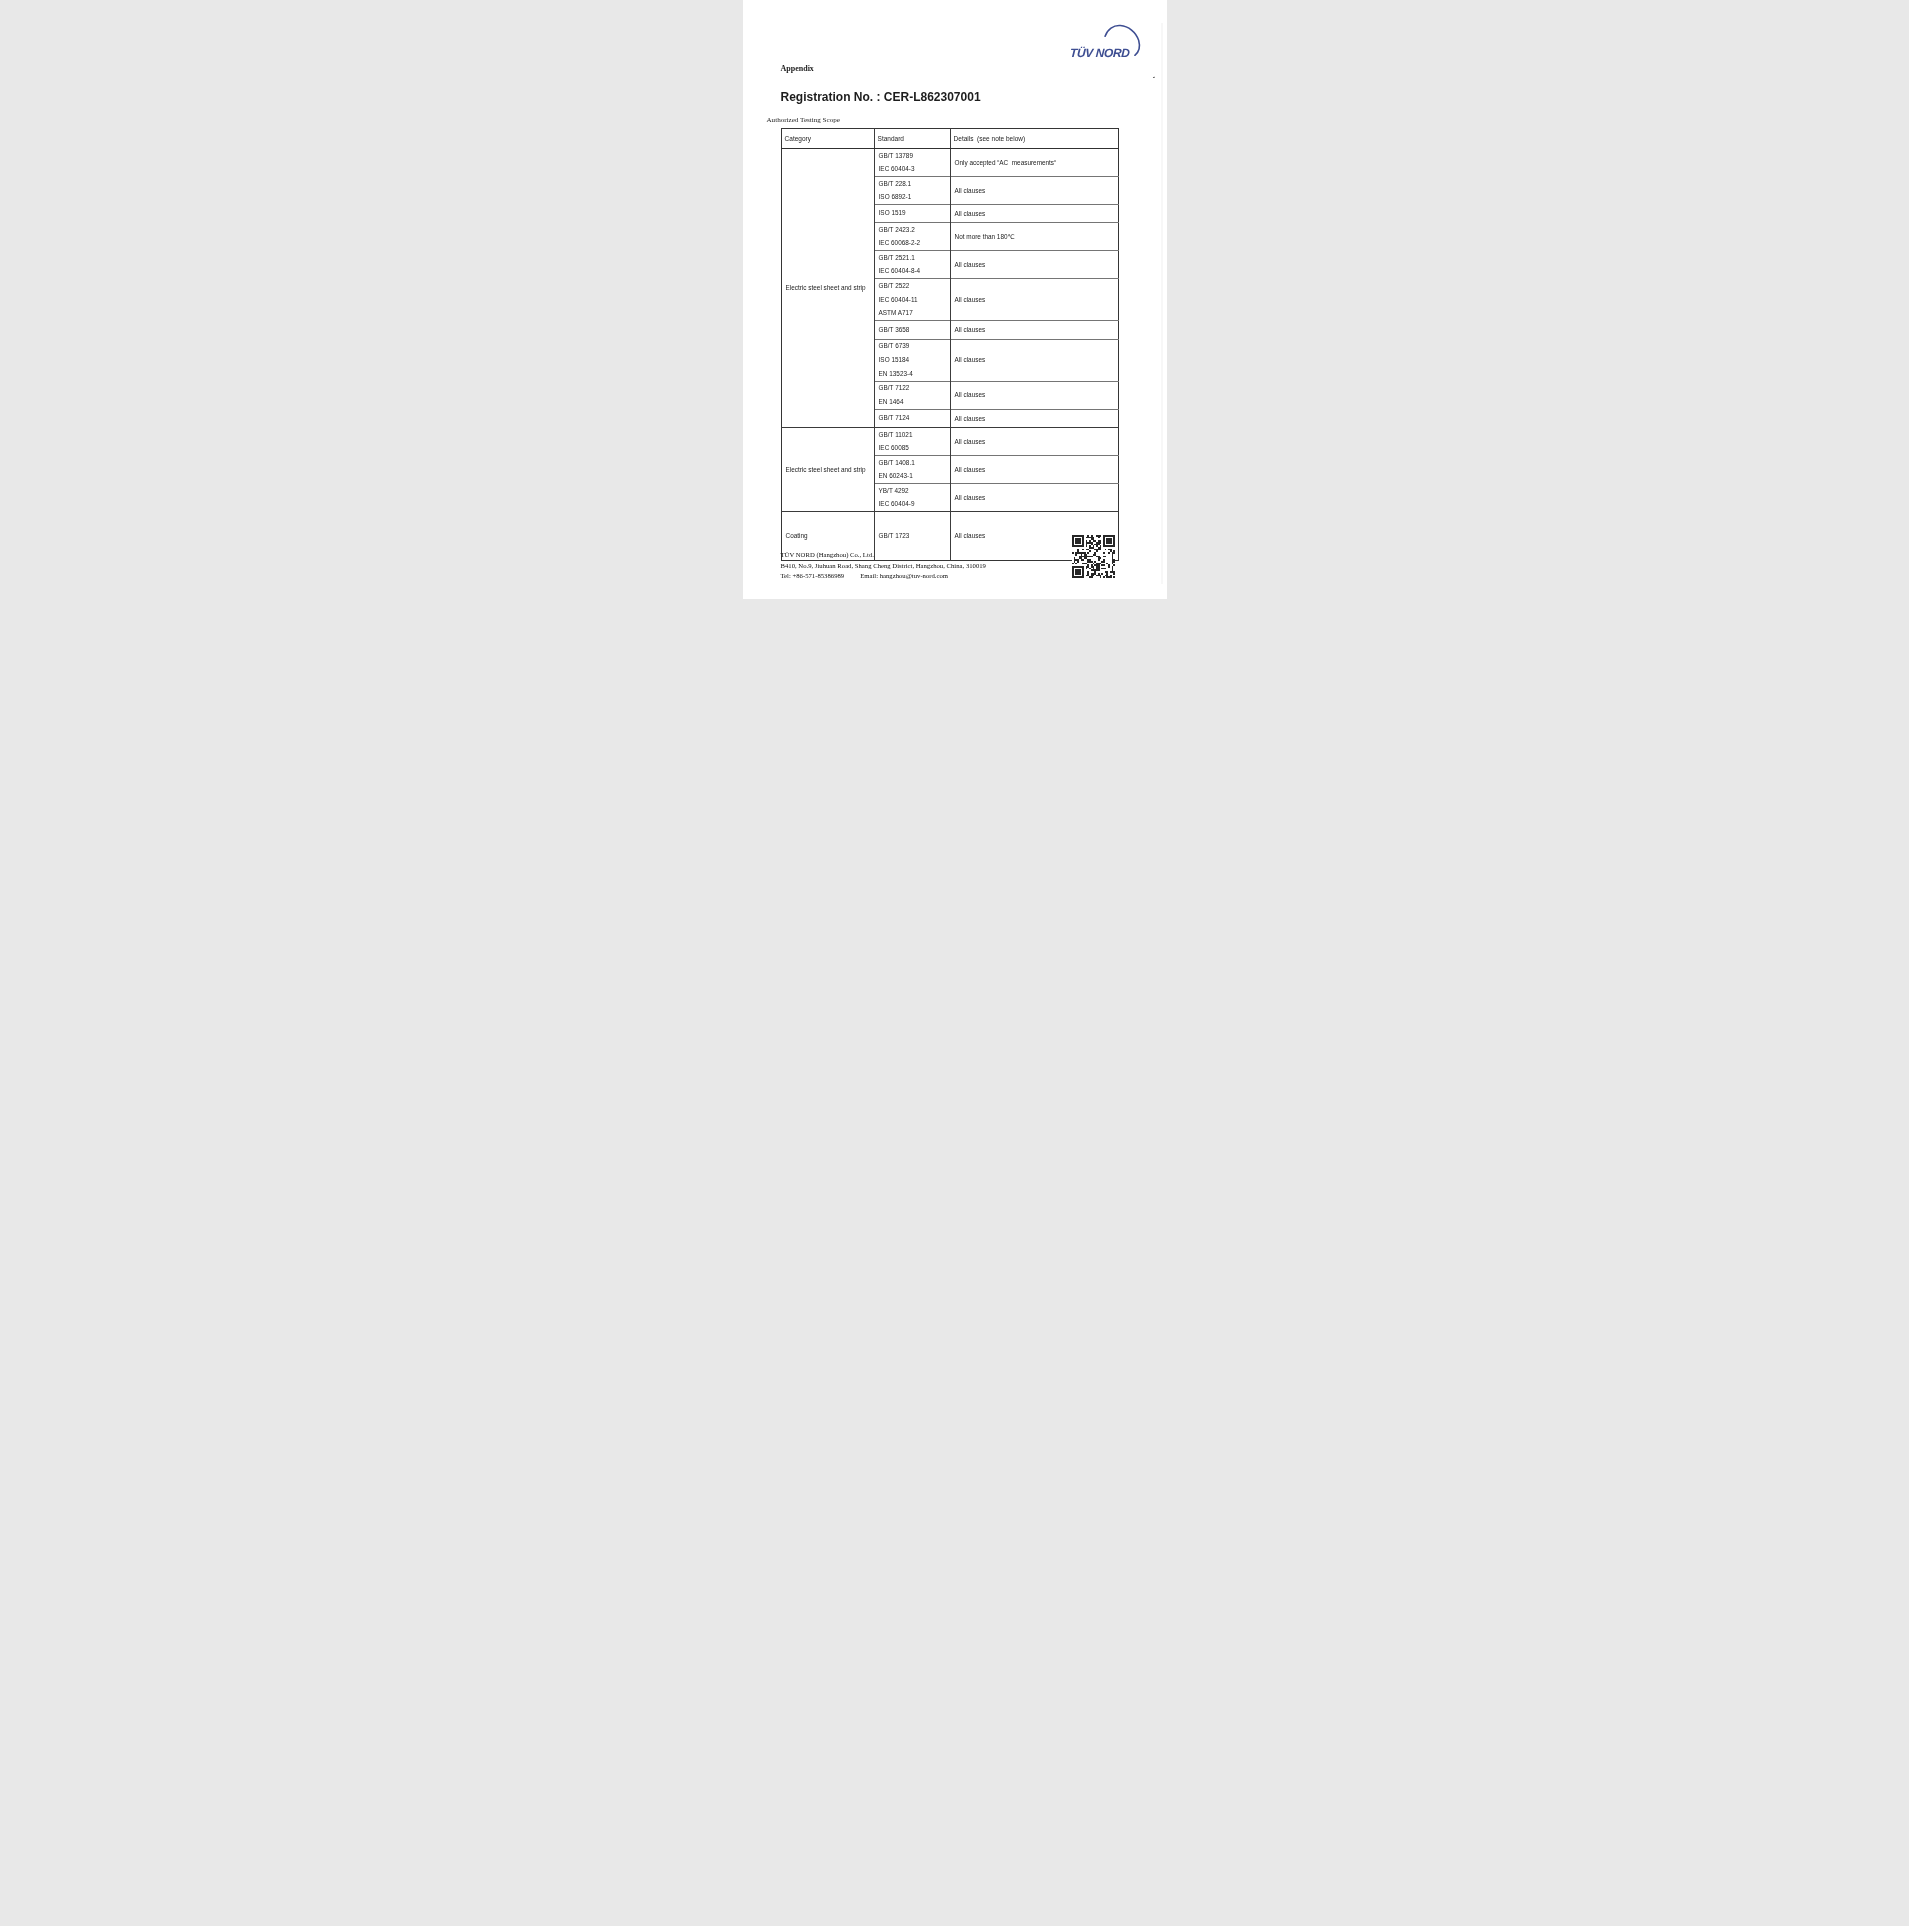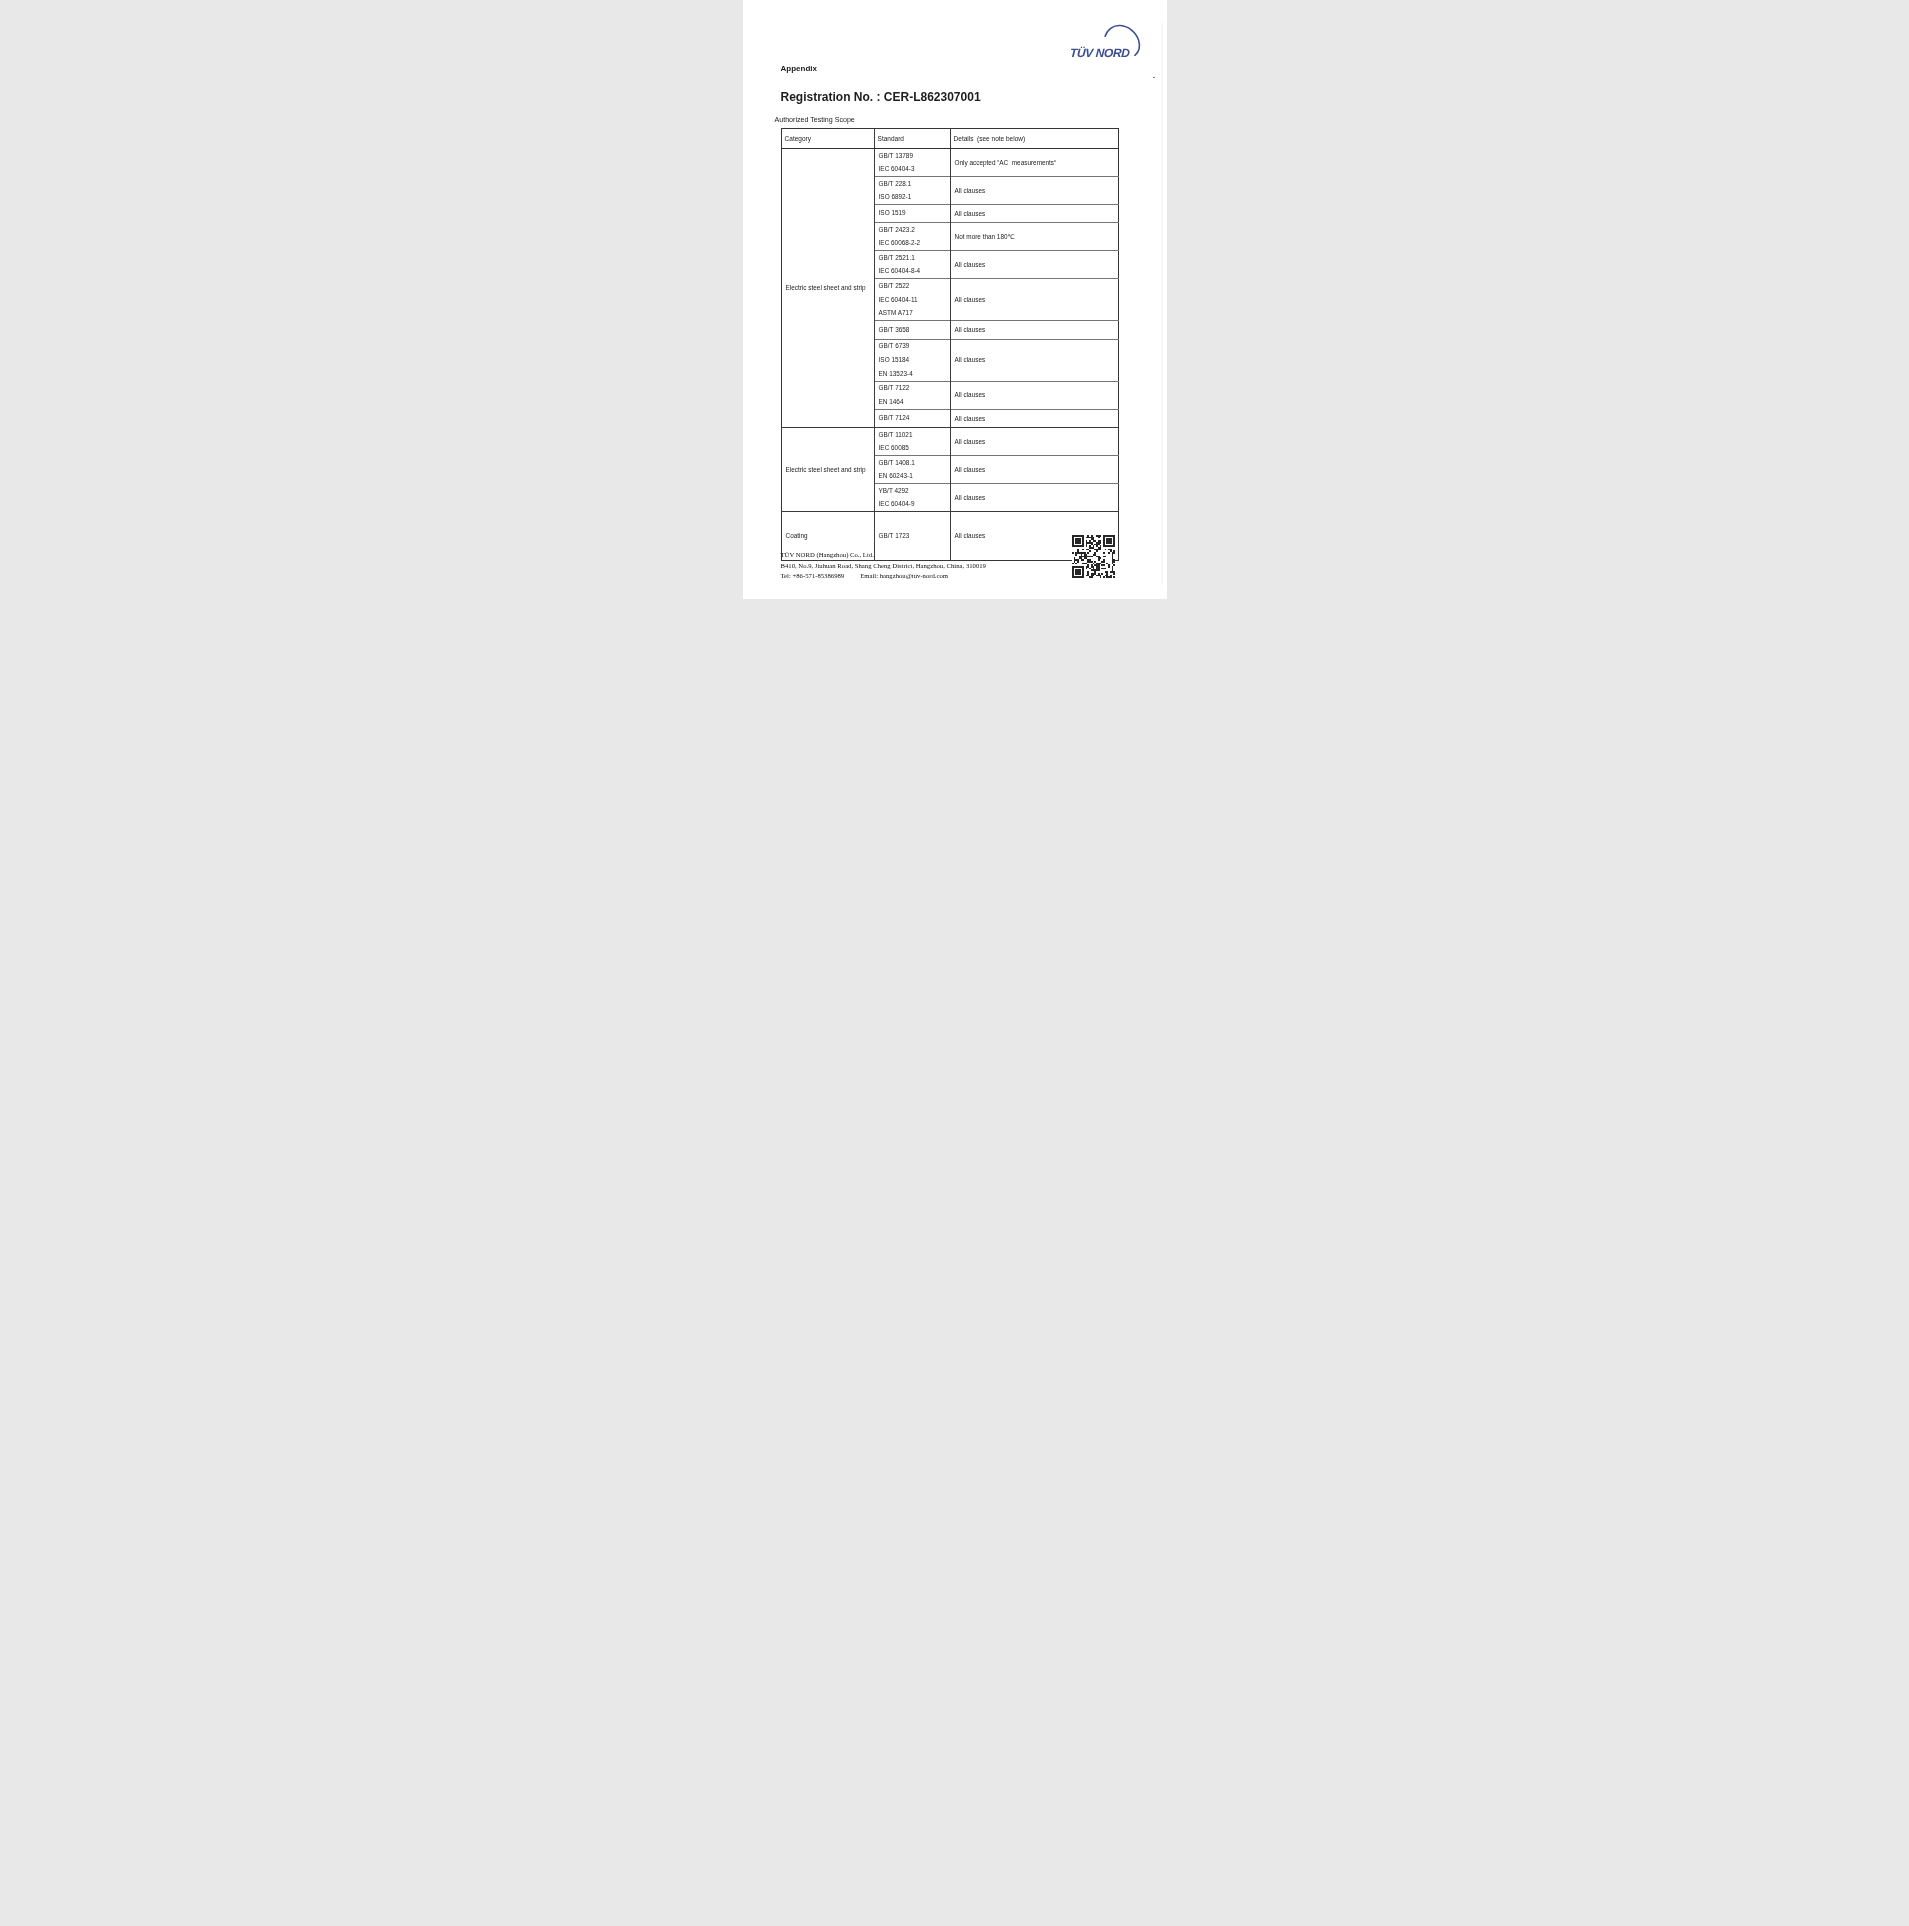--- a/index.html
+++ b/index.html
@@ -18,23 +18,23 @@
   
   .logo { position:absolute; left:327px; top:19px; width:74px; height:42px; }
   .logo svg { position:absolute; left:0; top:0; }
   .logo-text {
     position:absolute; left:0.8px; bottom:0.8px;
     font-style:italic; font-weight:bold; font-size:12px; letter-spacing:-0.4px;
     color:#3e4e92; transform:skewX(-3deg); white-space:pre;
   }
 
   
-  .appendix   { position:absolute; left:38px; top:64px; font-size:8px; font-weight:bold; }
+  .appendix   { position:absolute; left:38px; top:64px; font-size:8px; font-weight:bold;font-family:Liberation Serif, serif; }
   .registration { position:absolute; left:38px; top:90px; font-size:12px; font-weight:bold; }
-  .scope-title  { position:absolute; left:32px; top:116px; font-size:7.1px; }
+  .scope-title  { position:absolute; left:24px; top:116px; font-size:7.1px;font-family:Liberation Serif, serif; }
 
   
   .tbl-wrap { position:absolute; left:38px; top:128px; width:337px; }
   table.scope {
     border-collapse:collapse; table-layout:fixed; width:337px;
     font-size:6.4px; color:#1c1c1c;
   }
   table.scope col.c1 { width:93px; }
   table.scope col.c2 { width:76px; }
   table.scope col.c3 { width:168px; }

